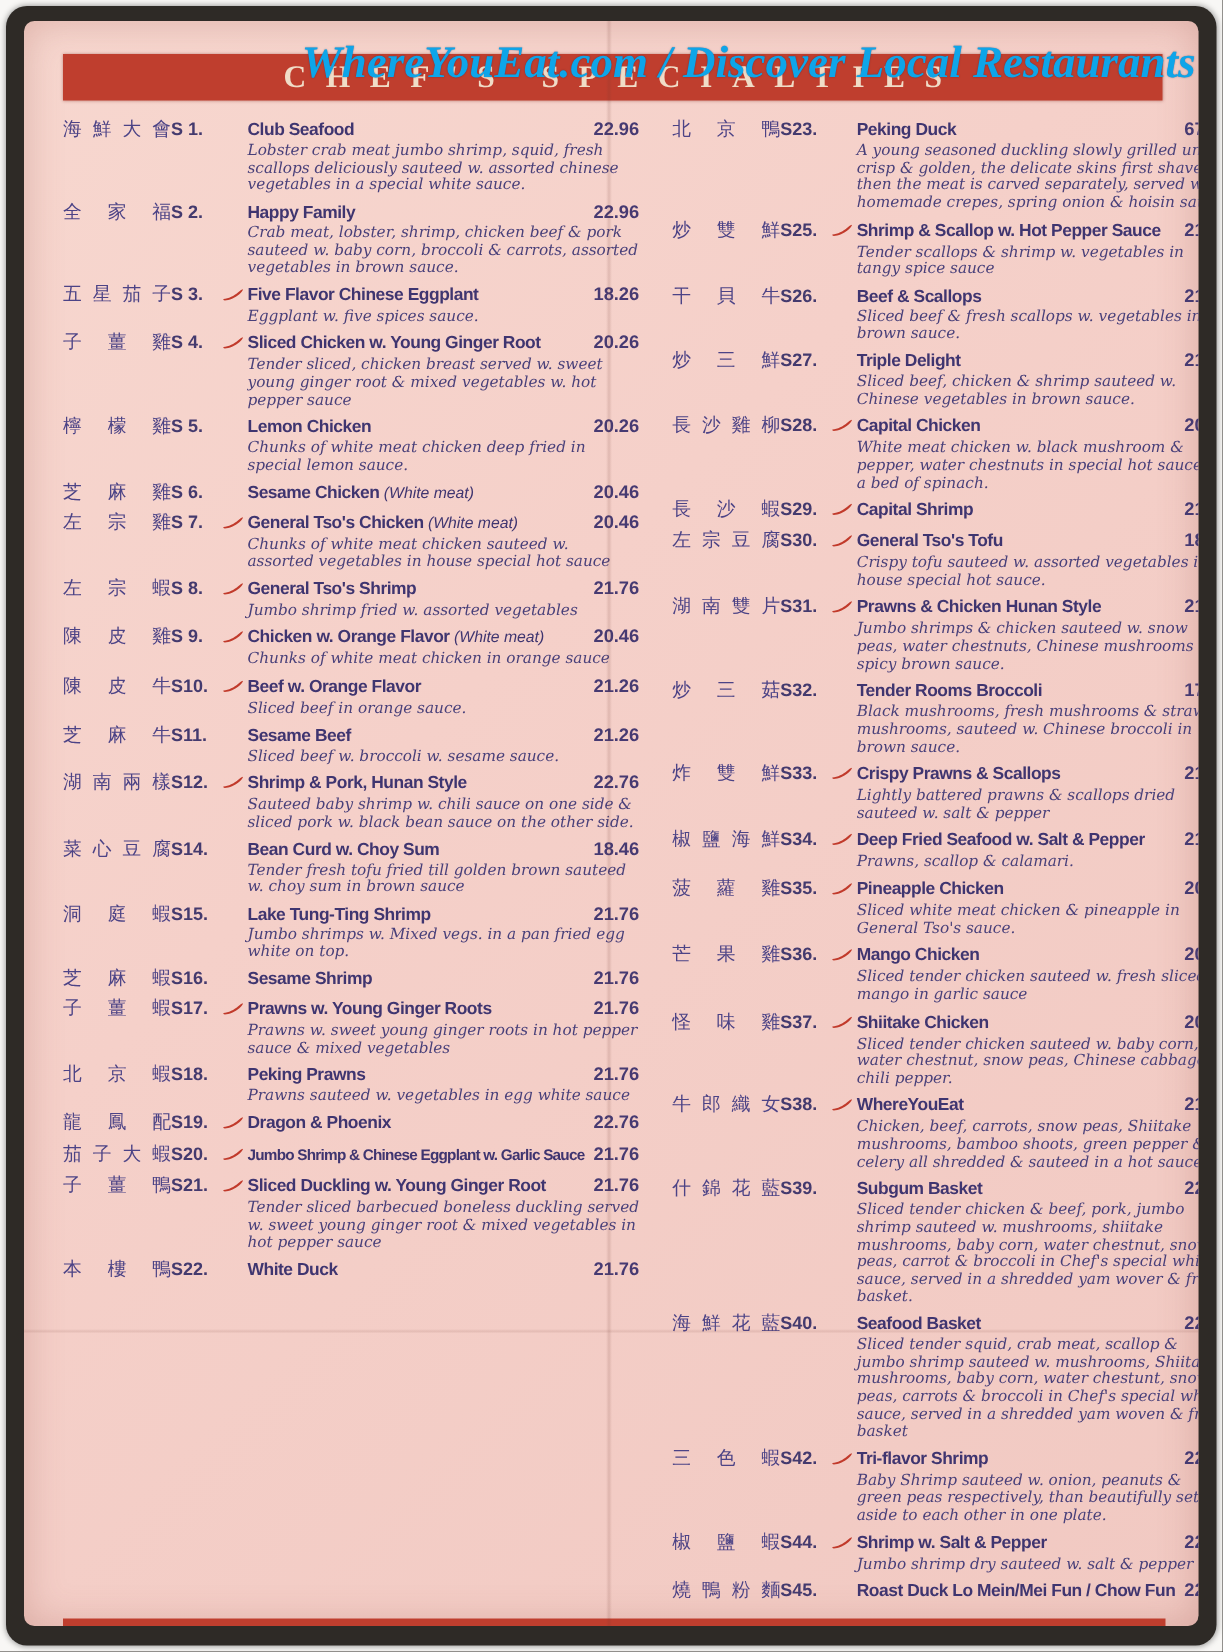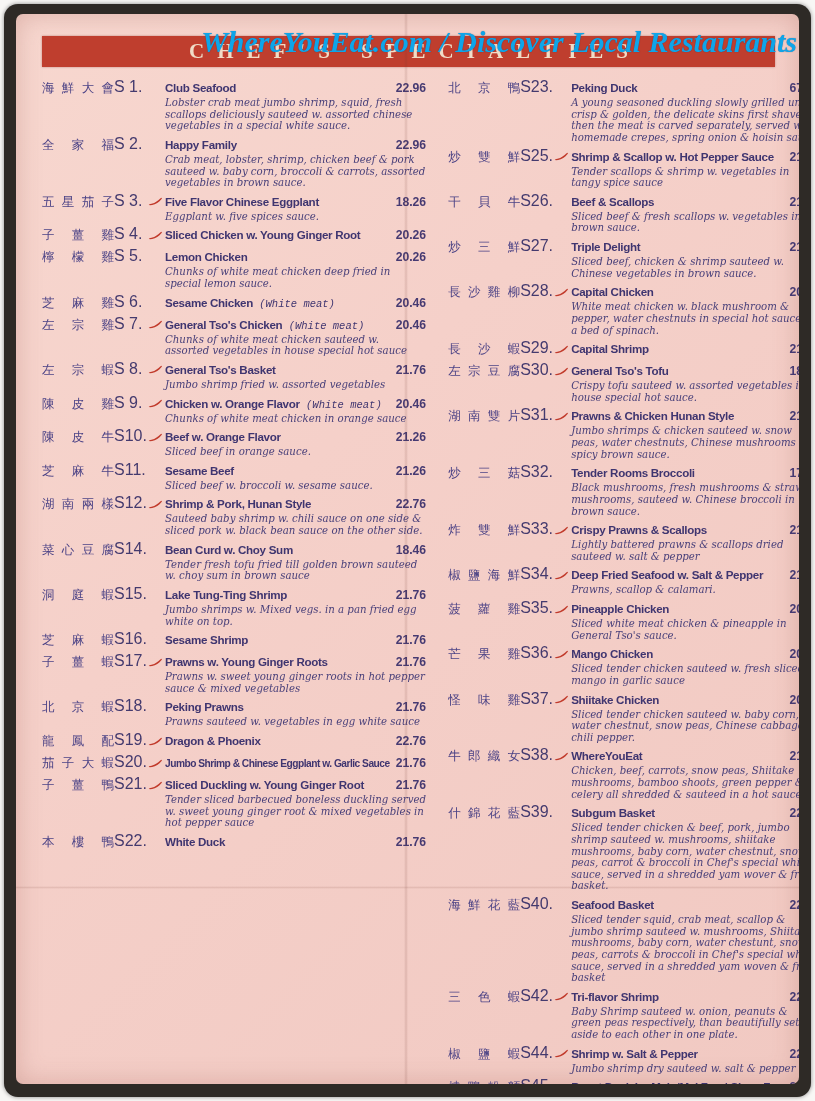--- a/index.html
+++ b/index.html
@@ -42,27 +42,27 @@
   .cols{
     display:grid;grid-template-columns:1fr 1fr;column-gap:22px;
     padding:11px 20px 0 26px;
   }
   .item{margin-bottom:3px;}
   .row{display:flex;align-items:baseline;white-space:nowrap;}
   .cn{
     width:72px;flex:none;display:flex;justify-content:space-between;
     font-size:12.5px;color:#4c4386;font-family:"DejaVu Sans",sans-serif;
   }
-  .num{width:34px;flex:none;font-weight:normal;font-size:16px;color:#443a6e;}
+  .num{width:34px;flex:none;font-weight:bold;font-size:12px;color:#443a6e;}
   .chili{width:17px;flex:none;align-self:center;}
   .name{
     flex:none;font-weight:bold;font-size:11.6px;letter-spacing:-0.3px;
     color:#3f3570;
   }
-  .name .note{font-family:Liberation Mono, monospace;font-weight:normal;font-size:10.5px;letter-spacing:0;}
+  .name .note{font-family:Liberation Sans, sans-serif;font-weight:normal;font-size:10.5px;letter-spacing:0;}
   .name.small{font-size:10.2px;letter-spacing:-0.5px;}
   .price{margin-left:auto;flex:none;font-weight:bold;font-size:12.2px;color:#463a72;padding-left:6px;}
   .desc{
     margin-left:123px;font-family:"DejaVu Serif",serif;font-style:italic;
     font-size:10.2px;line-height:1.14;color:#49407a;white-space:normal;
   }
   
   .red-rule{height:9px;background:#bf3e2e;margin:7px 22px 6px 26px;}
 </style>
 </head>
@@ -132,20 +132,21 @@
                 <span>薑</span>
                 <span>雞</span>
               </span>
               <span class="num">S 4.</span>
               <span class="chili"><svg viewBox="0 0 24 14" width="15" height="9">
                   <path d="M1.5,11.5 C7,11 13,8 17,4.5 C19,2.8 20,1.5 22.5,1 C22,3 20.5,4.5 18.5,6.5 C14,10.5 7.5,13 3,13 C1.8,13 1.2,12.3 1.5,11.5 Z" fill="#c13a2b"></path>
                 </svg></span>
               <span class="name">Sliced Chicken w. Young Ginger Root</span>
               <span class="price">20.26</span>
             </div>
+            <div class="desc">Tender sliced, chicken breast served w. sweet young ginger root &amp; mixed vegetables w. hot pepper sauce</div>
           </div>
           <div class="item">
             <div class="row">
               <span class="cn">
                 <span>檸</span>
                 <span>檬</span>
                 <span>雞</span>
               </span>
               <span class="num">S 5.</span>
               <span class="chili"></span>
@@ -187,21 +188,21 @@
             <div class="row">
               <span class="cn">
                 <span>左</span>
                 <span>宗</span>
                 <span>蝦</span>
               </span>
               <span class="num">S 8.</span>
               <span class="chili"><svg viewBox="0 0 24 14" width="15" height="9">
                   <path d="M1.5,11.5 C7,11 13,8 17,4.5 C19,2.8 20,1.5 22.5,1 C22,3 20.5,4.5 18.5,6.5 C14,10.5 7.5,13 3,13 C1.8,13 1.2,12.3 1.5,11.5 Z" fill="#c13a2b"></path>
                 </svg></span>
-              <span class="name">General Tso's Basket</span>
+              <span class="name">General Tso's Shrimp</span>
               <span class="price">21.76</span>
             </div>
             <div class="desc">Jumbo shrimp fried w. assorted vegetables</div>
           </div>
           <div class="item">
             <div class="row">
               <span class="cn">
                 <span>陳</span>
                 <span>皮</span>
                 <span>雞</span>

